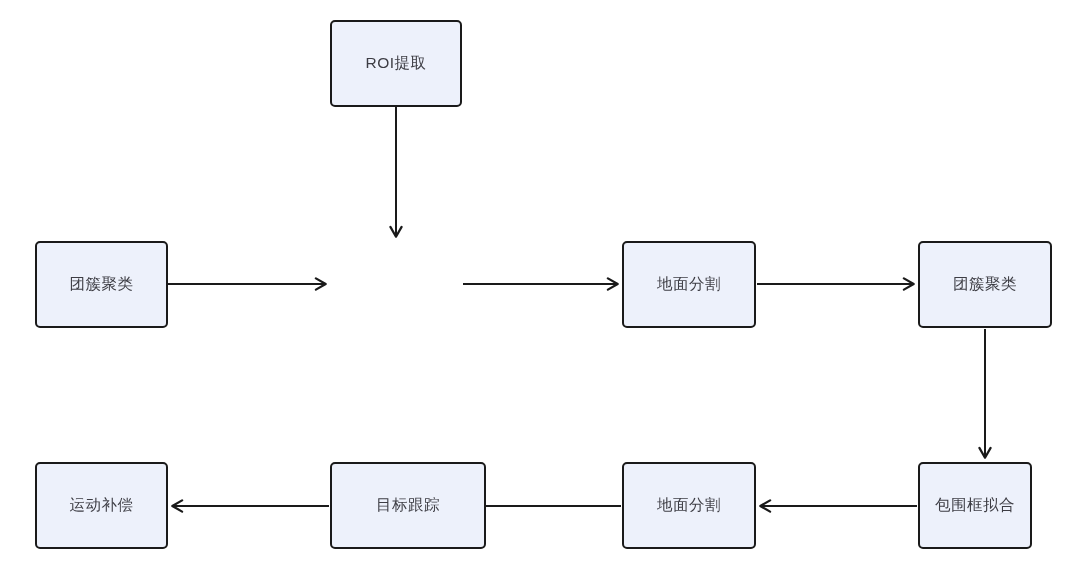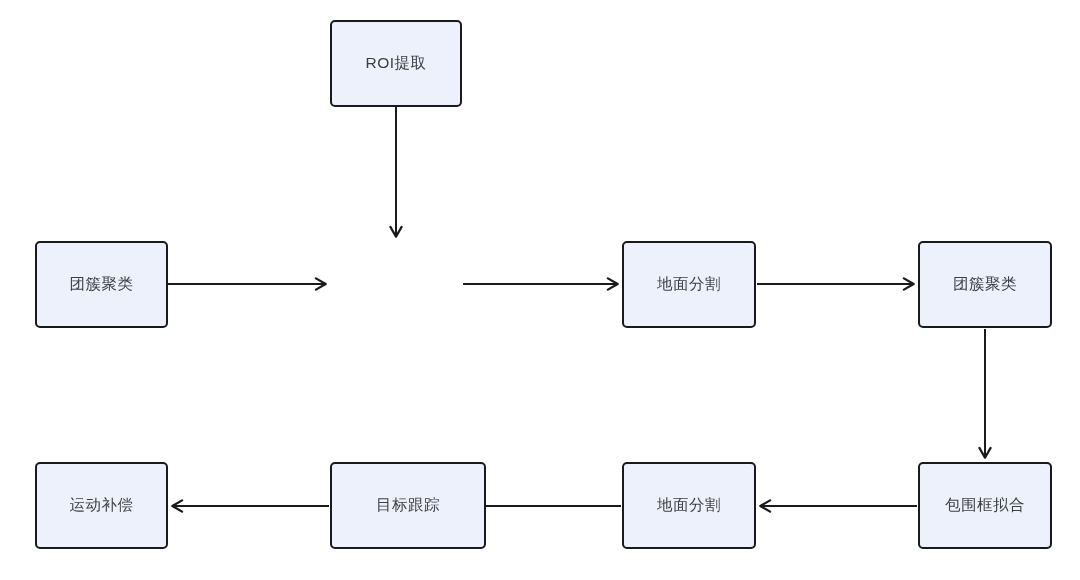--- a/index.html
+++ b/index.html
@@ -49,21 +49,21 @@
     font-size: 15.5px;
     letter-spacing: 0.5px;
     white-space: nowrap;
   }
   
   #n-roi     { left: 330px; top: 20px;  width: 132px; height: 87px; }
   #n-input   { left: 35px;  top: 241px; width: 133px; height: 87px; }
   #n-filter  { left: 330px; top: 241px; width: 132px; height: 87px; }
   #n-ground  { left: 622px; top: 241px; width: 134px; height: 87px; }
   #n-cluster { left: 918px; top: 241px; width: 134px; height: 87px; }
-  #n-bbox    { left: 918px; top: 462px; width: 134px; height: 87px; }
+  #n-bbox    { left: 918px; top: 462px; width: 114px; height: 87px; }
   #n-object  { left: 622px; top: 462px; width: 134px; height: 87px; }
   #n-track   { left: 330px; top: 462px; width: 156px; height: 87px; }
   #n-motion  { left: 35px;  top: 462px; width: 133px; height: 87px; font-family: Liberation Serif, serif; }
 </style>
 </head>
 <body>
 
 <div class="canvas">
 
   <svg class="edges" width="1080" height="580" viewBox="0 0 1080 580" aria-hidden="true">

